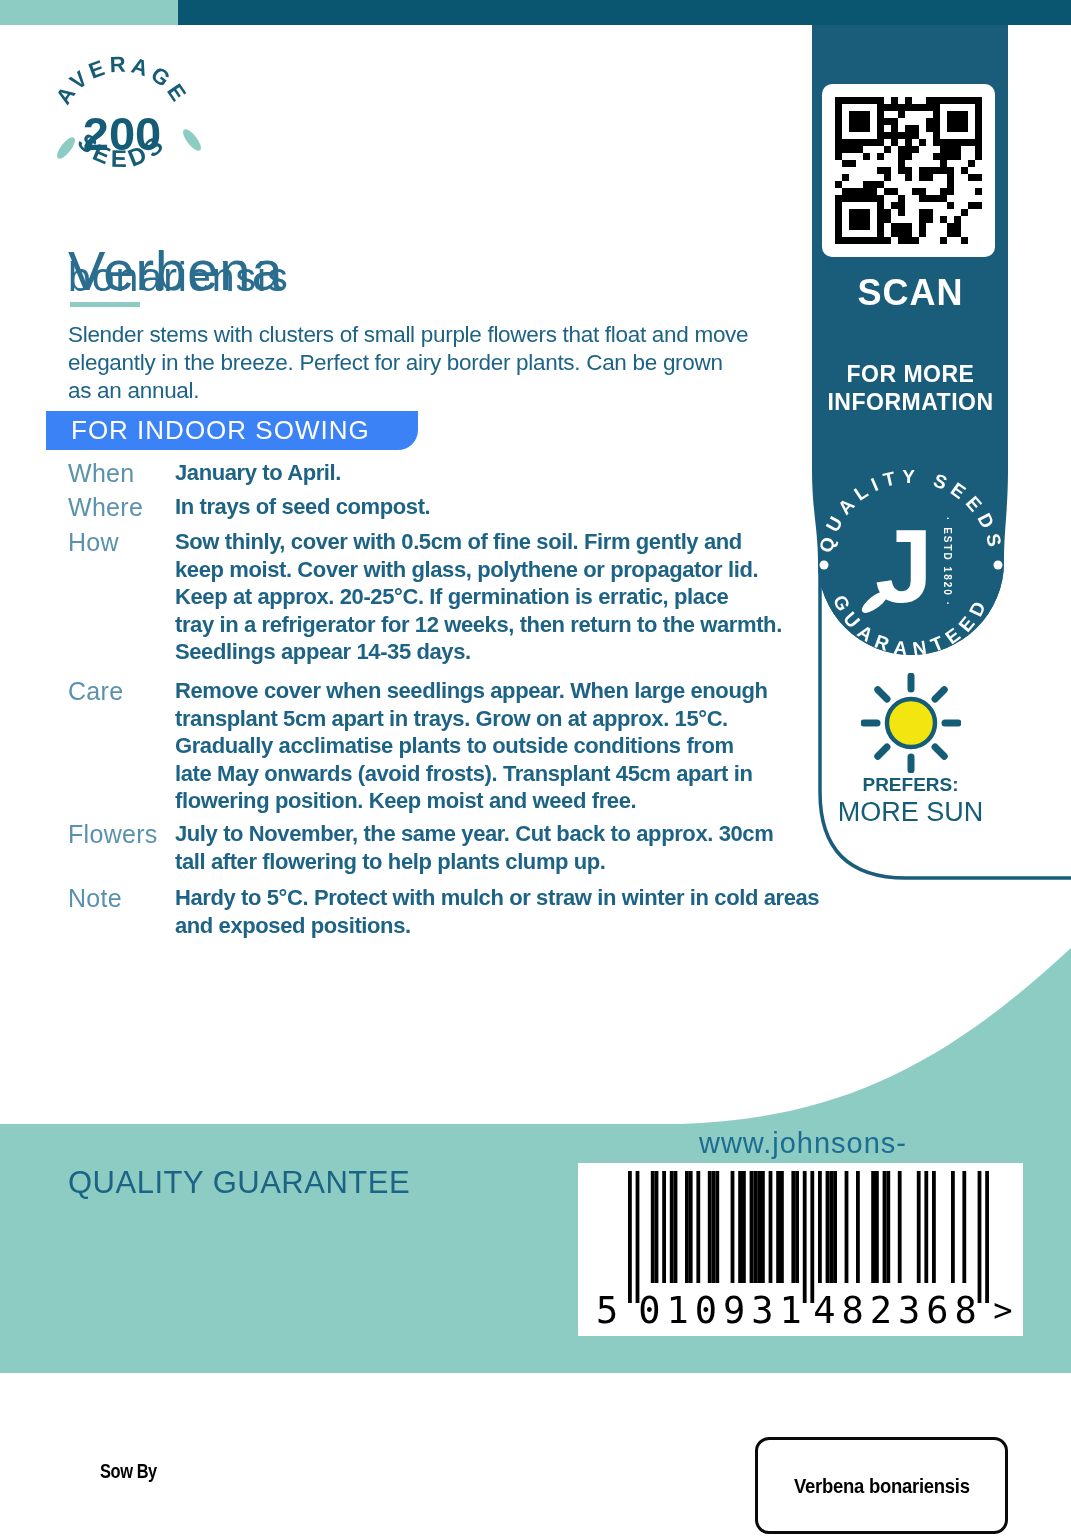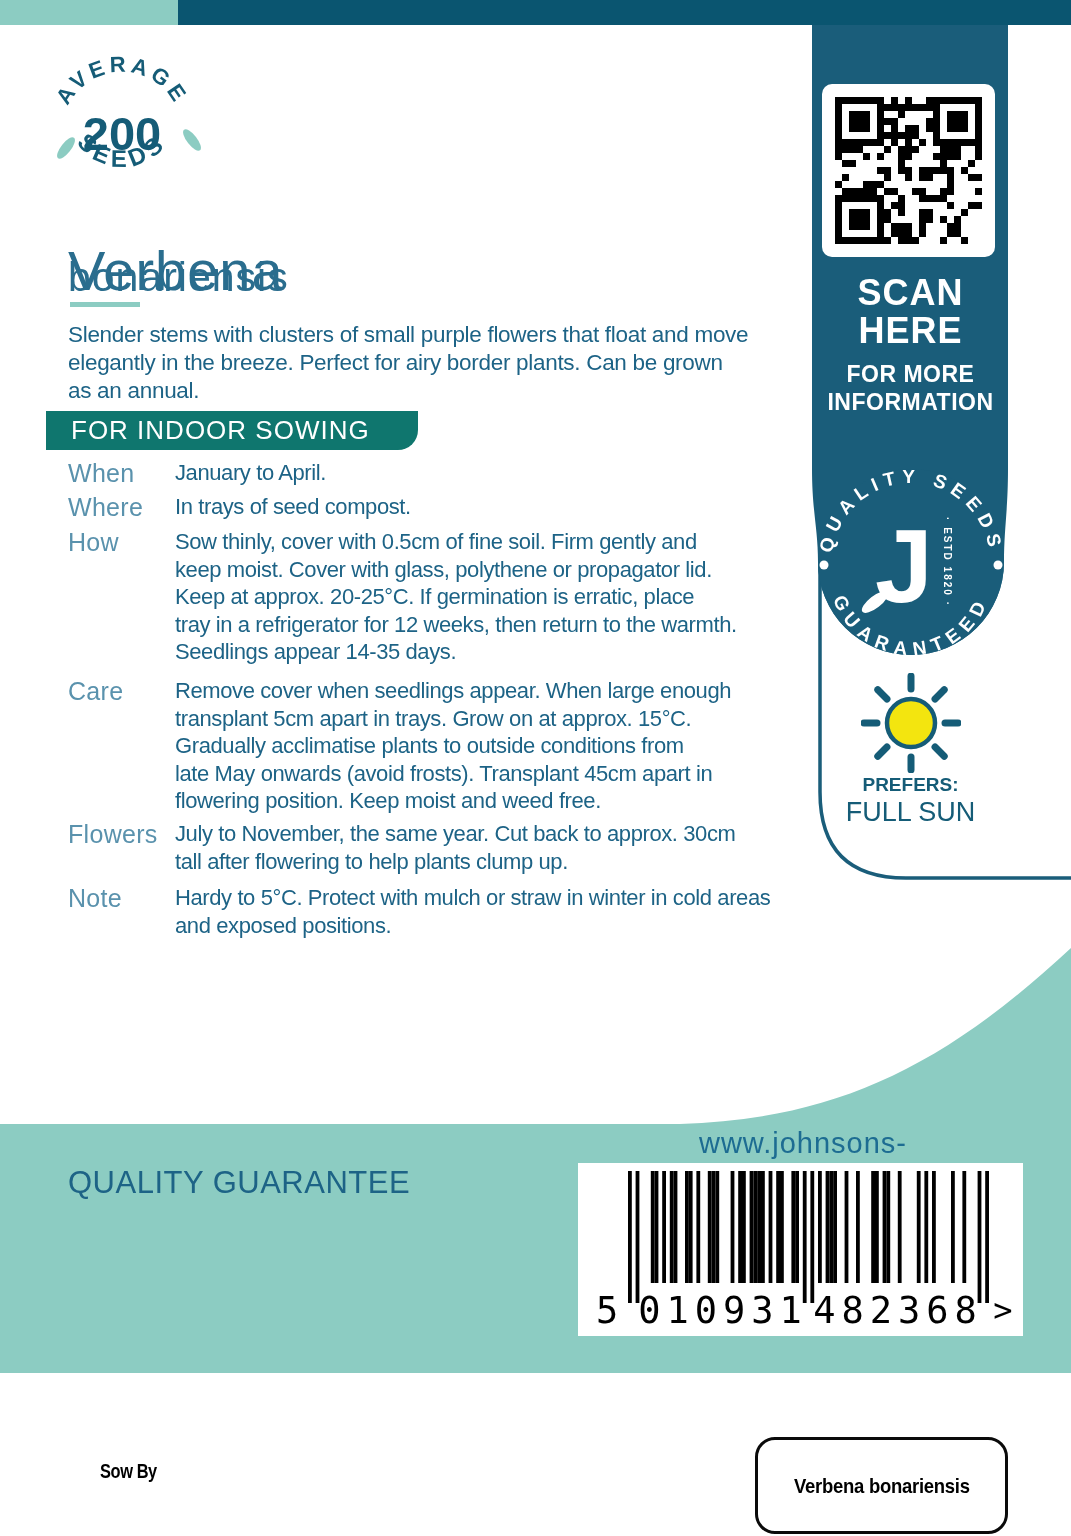--- a/index.html
+++ b/index.html
@@ -8,49 +8,49 @@
   #bg{position:absolute;left:0;top:0;z-index:0;}
   .abs{position:absolute;}
   
   .genus{left:68px;top:194px;font-size:56px;color:#2a6d8e;letter-spacing:1px;margin-top:44px;}
   .species{left:68px;top:254px;font-size:41px;color:#2a6d8e;letter-spacing:1px;}
   .title-underline{left:70px;top:302px;width:70px;height:5px;background:#8cccc2;}
   
   .desc{left:68px;top:321px;width:770px;font-size:22.5px;line-height:28px;color:#1d6386;
         white-space:pre-line;letter-spacing:-0.3px;}
   
-  .banner{left:46px;top:411px;width:372px;height:39px;background:#0f766e;
+  .banner{left:46px;top:411px;width:372px;height:39px;background:#3b82f6;
           border-radius:0 0 20px 0;color:#ffffff;font-size:26px;letter-spacing:1px;
           line-height:39px;padding-left:25px;box-sizing:border-box;}
   
   .row{position:absolute;left:0;width:1071px;}
   .row-label{position:absolute;left:68px;top:0;font-size:25px;color:#5a92ad;letter-spacing:0.3px;}
   .row-text{position:absolute;left:175px;top:0;width:700px;font-size:22px;line-height:27.5px;
-            color:#1d6386;white-space:pre-line;letter-spacing:-0.4px;}
+            color:#1d6386;white-space:pre-line;letter-spacing:-0.4px;font-weight:bold;}
   
   .qr-box{left:822px;top:84px;width:173px;height:173px;background:#ffffff;border-radius:10px;}
   .panel-line{left:812px;width:197px;text-align:center;color:#ffffff;font-weight:bold;}
   .scan1{top:272px;font-size:36px;letter-spacing:1px;}
   .scan2{top:310px;font-size:36px;letter-spacing:1px;}
   .info1{top:361px;font-size:23px;letter-spacing:0.5px;}
   .info2{top:389px;font-size:23px;letter-spacing:0.5px;}
   .prefers{left:812px;width:197px;top:766px;text-align:center;font-size:19px;font-weight:bold;color:#155c77;margin-top:8px;}
   .fullsun{left:812px;width:197px;top:797px;text-align:center;font-size:27px;color:#155c77;}
   
   .gq-head{left:68px;top:1133px;font-size:31px;color:#1d6386;letter-spacing:0.5px;margin-top:32px;}
   .gq-body{left:68px;top:1170px;width:520px;font-size:21.5px;line-height:26.4px;color:#1d6386;
            white-space:pre-line;letter-spacing:-0.2px;}
   .website{left:628px;top:1127px;width:350px;text-align:center;font-size:29px;color:#1d6c92;
            letter-spacing:1px;}
   .barcode-box{left:578px;top:1163px;width:445px;height:173px;background:#ffffff;}
   
   .sowby{left:100px;top:1460px;font-size:20px;font-weight:bold;color:#000000;
          transform:scaleX(0.82);transform-origin:left top;letter-spacing:-0.5px;}
   .variety-box{left:755px;top:1437px;width:253px;height:97px;background:#ffffff;
-               border:3px solid #0a0a0a;border-radius:20px;display:flex;
+               border:3px solid #0a0a0a;border-radius:14px;display:flex;
                align-items:center;justify-content:center;box-sizing:border-box;}
   .variety-text{font-size:21px;font-weight:bold;color:#000000;transform:scaleX(0.88);
                 letter-spacing:-0.3px;}
 </style>
 </head>
 <body>
 
 <div id="page">
 
   <svg id="bg" width="1071" height="1536" viewBox="0 0 1071 1536">
@@ -351,21 +351,20 @@
         <rect x="62" y="153" width="7" height="7" fill="#000"></rect>
         <rect x="76" y="153" width="7" height="7" fill="#000"></rect>
         <rect x="83" y="153" width="7" height="7" fill="#000"></rect>
         <rect x="90" y="153" width="7" height="7" fill="#000"></rect>
         <rect x="118" y="153" width="7" height="7" fill="#000"></rect>
         <rect x="139" y="153" width="7" height="7" fill="#000"></rect>
       </svg>
   </div>
 
   <div class="abs panel-line scan1">SCAN</div>
-  <div class="abs panel-line scan2">HERE</div>
   <div class="abs panel-line info1">FOR MORE</div>
   <div class="abs panel-line info2">INFORMATION</div>
 
   <svg class="abs" style="left:801px;top:452px;" width="220" height="220" viewBox="0 0 220 220">
     <defs>
       <path id="arcQ" d="M31,110 A79,79 0 1 1 189,110"></path>
       <path id="arcG" d="M28,121 A82,82 0 0 0 192,121"></path>
     </defs>
     <circle cx="110" cy="110" r="93" fill="#1a5d7a"></circle>
     <text font-size="19" font-weight="bold" fill="#ffffff" letter-spacing="6">
@@ -388,21 +387,21 @@
         <line x1="50" y1="84" x2="50" y2="97"></line>
         <line x1="25.958369439657385" y1="74.04163056034261" x2="16.765981284232268" y2="83.23401871576775"></line>
         <line x1="16" y1="50.00000000000001" x2="3" y2="50.00000000000001"></line>
         <line x1="25.95836943965738" y1="25.958369439657385" x2="16.76598128423226" y2="16.765981284232268"></line>
         <line x1="49.99999999999999" y1="16" x2="49.99999999999999" y2="3"></line>
         <line x1="74.04163056034261" y1="25.95836943965738" x2="83.23401871576772" y2="16.76598128423226"></line>
       </g>
     <circle cx="50" cy="50" r="24" fill="#f3e50f" stroke="#155c77" stroke-width="4.5"></circle>
   </svg>
   <div class="abs prefers">PREFERS:</div>
-  <div class="abs fullsun">FULL SUN</div>
+  <div class="abs fullsun">MORE SUN</div>
 
   <div class="abs gq-head">QUALITY GUARANTEE</div>
   <div class="abs website">www.johnsons-seeds.com</div>
 
   <div class="abs barcode-box">
     <svg id="barcode" width="445" height="173" viewBox="0 0 445 173">
       <g id="bars" fill="#000000">
           <rect x="50.00" y="8" width="3.8" height="132"></rect>
           <rect x="57.60" y="8" width="3.8" height="132"></rect>
           <rect x="72.80" y="8" width="3.8" height="112"></rect>

